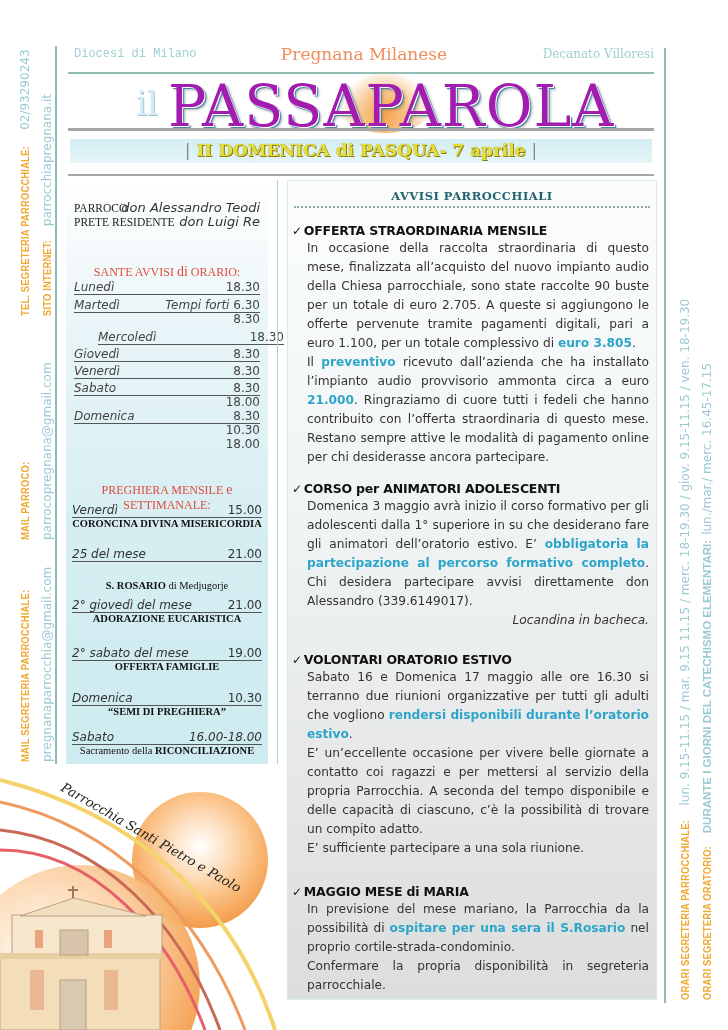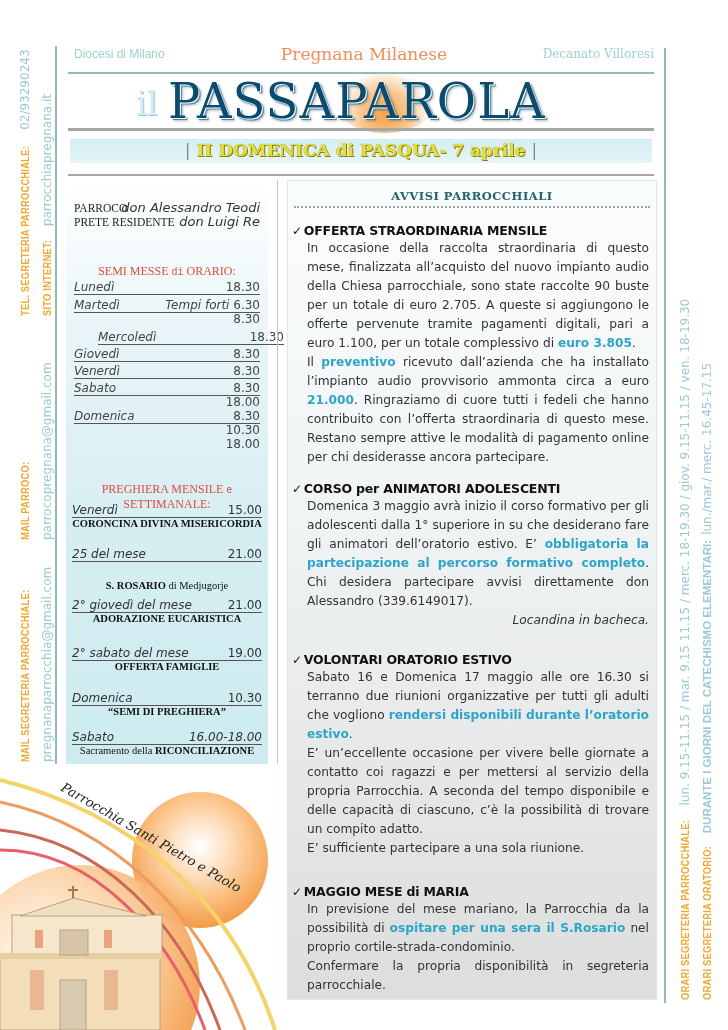--- a/index.html
+++ b/index.html
@@ -8,48 +8,48 @@
   
   .vtext { position:absolute; transform-origin:0 0; transform:rotate(-90deg); white-space:nowrap; font-family:"DejaVu Sans", sans-serif; }
   .vlabel { color:#f0a830; font-weight:bold; font-family:"Liberation Sans", sans-serif; font-size:11.5px; letter-spacing:0.2px; transform:scaleX(0.82); display:inline-block; transform-origin:left center; }
   .vval { color:#9cc9d2; font-size:12px; }
   .vval-caps { color:#9cc9d2; font-weight:bold; font-family:"Liberation Sans", sans-serif; font-size:11.5px; }
 
   .lborder { position:absolute; left:55px; top:46px; width:2px; height:718px; background:#8fbdb5; }
   .rborder { position:absolute; left:664px; top:48px; width:2px; height:955px; background:#8fbdb5; }
 
   
-  .hdr-left { position:absolute; left:74px; top:47px; font-family:Liberation Sans, sans-serif; font-size:12px; color:#9fcfcf; }
+  .hdr-left { position:absolute; left:74px; top:47px; font-family:Liberation Mono, monospace; font-size:12px; color:#9fcfcf; }
   .hdr-center { position:absolute; left:0; width:728px; top:44px; text-align:center; font-family:"DejaVu Serif", serif; font-size:17px; color:#ef8e5a; }
   .hdr-right { position:absolute; right:74px; top:47px; font-family:"DejaVu Serif", serif; font-size:12px; color:#9fcfcf; }
   .hline1 { position:absolute; left:68px; top:72px; width:586px; height:2px; background:#8fbdb5; }
 
   .title-wrap { position:absolute; left:130px; top:73px; width:480px; height:56px; }
   .title-sun { position:absolute; left:205px; top:0; width:100px; height:60px; border-radius:50%;
                background:radial-gradient(circle at 50% 70%, #f6a44e 0%, #f8c58c 35%, rgba(255,255,255,0) 70%); }
   .title-il { position:absolute; left:6px; top:10px; font-family:"DejaVu Serif", serif; font-size:34px; color:#d6ecf4; text-shadow:1px 1px 0 #9fc6d8; }
-  .title-main { position:absolute; left:38px; top:0; font-family:"DejaVu Serif", serif; font-size:48px; letter-spacing:1px; color:#0c4a6e;
+  .title-main { position:absolute; left:38px; top:0; font-family:"DejaVu Serif", serif; font-size:57px; letter-spacing:1px; color:#a21caf;
                 text-shadow:1px 1px 0 #ffffff, 2px 2px 1px #3d7ea0, 3px 3px 3px rgba(0,0,0,0.25); }
   .hline2 { position:absolute; left:68px; top:128px; width:586px; height:3px; background:#a6a6a6; }
 
   .sub-band { position:absolute; left:70px; top:139px; width:582px; height:24px; background:linear-gradient(#d3eef3,#e6f5f8); }
   .sub-text { position:absolute; left:0; width:100%; top:1px; text-align:center; font-family:"DejaVu Serif", serif; font-weight:bold; font-size:17px; color:#e3dd3e;
               text-shadow:0 0 1px #9b8a00, 1px 1px 0 #8a7a10; }
   .sub-bar { color:#7a8a90; font-weight:normal; text-shadow:none; }
   .hline3 { position:absolute; left:68px; top:174px; width:586px; height:2px; background:#a6a6a6; }
 
   
   .lcol { position:absolute; left:66px; top:180px; width:202px; height:584px;
           background:linear-gradient(#ffffff 0%, #e9f5f8 25%, #d6eef2 60%, #cdebf0 100%); }
   .vdivider { position:absolute; left:277px; top:180px; width:1px; height:584px; background:#b8cccc; }
   .clergy { position:absolute; left:8px; font-size:11px; width:186px; }
   .clergy .role { font-family:"Liberation Serif", serif; font-size:11.5px; color:#222; }
   .clergy .name { position:absolute; right:0; font-style:italic; font-size:13px; color:#333; top:-2px; }
   .sec-title { position:absolute; left:0; width:202px; text-align:center; font-family:"Liberation Serif", serif; font-size:12px; color:#e14b3c; }
-  .sec-title small { font-size:10px;font-family:Liberation Mono, monospace; }
+  .sec-title small { font-size:14px; }
   .row { position:absolute; left:8px; width:186px; height:14px; font-size:12px; color:#444; }
   .row.ul { border-bottom:1px solid #555; }
   .row .day { position:absolute; left:0; top:0; font-style:italic; }
   .row .time { position:absolute; right:0; top:0; }
   .row .time i { font-style:italic; }
   .prow { position:absolute; left:6px; width:190px; height:14px; font-size:12px; color:#333; border-bottom:1.5px solid #555; }
   .prow .day { position:absolute; left:0; top:0; font-style:italic; }
   .prow .time { position:absolute; right:0; top:0; }
   .pdesc { position:absolute; left:0; width:202px; text-align:center; font-family:"Liberation Serif", serif; font-size:10.5px; color:#111; }
   .pdesc b { font-weight:bold; }
@@ -130,21 +130,21 @@
   <div class="clergy" style="top:22px;">
     <span class="role">PARROCO</span>
     <span class="name">don Alessandro Teodi</span>
   </div>
   <div class="clergy" style="top:36px;">
     <span class="role">PRETE RESIDENTE</span>
     <span class="name">don Luigi Re</span>
   </div>
 
   <div class="sec-title" style="top:84px;">
-    <span>SEMI MESSE</span>
+    <span>SANTE AVVISI</span>
     <small>di</small>
     <span>ORARIO:</span>
   </div>
 
   <div class="row ul" style="top:100px;">
     <span class="day">Lunedì</span>
     <span class="time">18.30</span>
   </div>
   <div class="row ul" style="top:118px;">
     <span class="day">Martedì</span>

